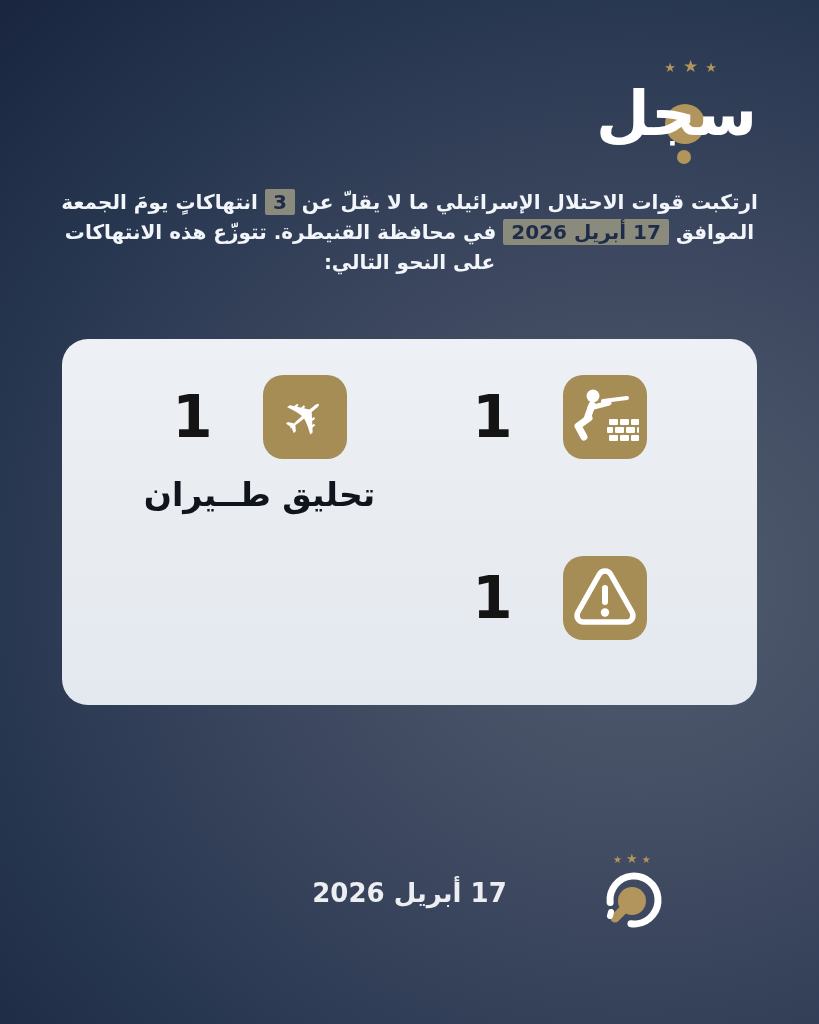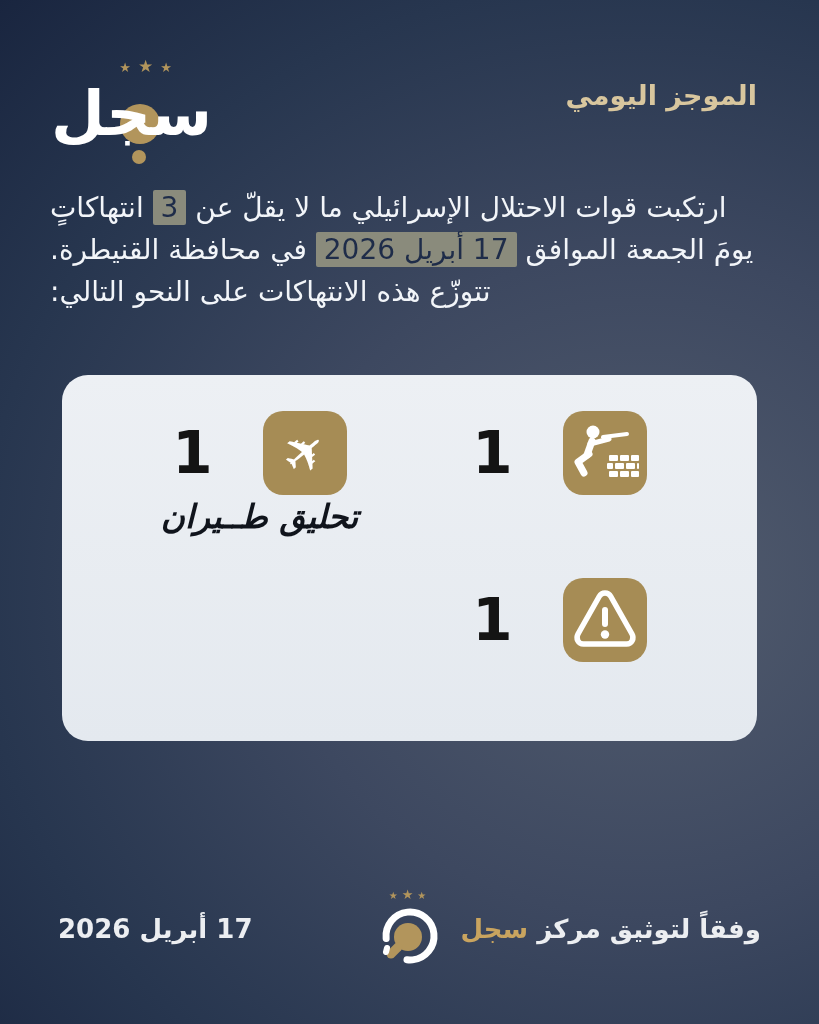--- a/index.html
+++ b/index.html
@@ -38,22 +38,22 @@
     position:absolute; width:14px; height:14px; border-radius:50%;
     background:#b2955c; right:66px; top:76px; z-index:0;
   }
   .logo-word{
     position:relative; z-index:1; color:#ffffff; font-size:62px;
     font-weight:bold; line-height:1.3;
   }
   
   .intro{
     margin-top:32px; padding:0 50px;
-    color:#f2f5f9; font-size:28px; font-weight:normal; line-height:1.5;
-    text-align:left;
+    color:#f2f5f9; font-size:20px; font-weight:bold; line-height:1.5;
+    text-align:center;
   }
   .hl{
     background:#8a8b7c; color:#1e2c49; padding:1px 8px; border-radius:2px;
   }
   
   .card{
     width:695px; height:366px; margin:62px auto 0 auto;
     background:linear-gradient(180deg,#edf0f4 0%, #e4e9ef 100%);
     border-radius:26px;
     padding:36px 30px 30px 30px;
@@ -71,21 +71,21 @@
   }
   .stat-icon svg{ display:block; }
   .jet-glyph{
     color:#ffffff; font-size:52px; line-height:1;
     transform:rotate(-40deg); display:inline-block;
   }
   .stat-value{
     color:#141414; font-size:58px; font-weight:bold; line-height:84px;
   }
   .stat-label{
-    margin-top:2px; color:#10141c; font-size:33px; font-weight:bold;font-style:italic;
+    margin-top:16px; color:#10141c; font-size:33px; font-weight:bold;
   }
   
   .footer{
     margin-top:146px; padding:0 58px;
     display:grid; grid-template-columns:1fr auto 1fr; align-items:center;
   }
   .attribution{
     justify-self:start; color:#eceef1; font-size:26px; font-weight:bold;
   }
   .attribution .brand{ color:#c9a45f; }
@@ -95,21 +95,20 @@
   .footer-date{
     justify-self:end; color:#eceef1; font-size:26px; font-weight:bold;
   }
 </style>
 </head>
 <body>
 
 <div class="poster">
 
   <div class="header">
-    <div class="brief-title">الموجز اليومي</div>
     <div class="logo">
       <div class="logo-stars"><span>★</span><span class="mid">★</span><span>★</span></div>
       <div class="logo-word-wrap">
         <span class="logo-circle"></span>
         <span class="logo-dot"></span>
         <span class="logo-word">سجل</span>
       </div>
     </div>
   </div>
 
@@ -173,24 +172,20 @@
             </svg>
           </div>
           <div class="stat-value">1</div>
         </div>
       </div>
 
     </div>
   </div>
 
   <div class="footer">
-    <div class="attribution">
-      <span>وفقاً لتوثيق مركز</span>
-      <span class="brand">سجل</span>
-    </div>
     <div class="footer-logo">
       <div class="footer-stars"><span>★</span><span class="mid">★</span><span>★</span></div>
       <svg width="64" height="64" viewBox="0 0 64 64">
         <circle cx="32" cy="32" r="24" fill="none" stroke="#ffffff" stroke-width="7" stroke-dasharray="118 33" stroke-linecap="round" transform="rotate(174 32 32)"></circle>
         <circle cx="30" cy="33" r="14" fill="#b2955c"></circle>
         <line x1="20" y1="43" x2="13" y2="50" stroke="#b2955c" stroke-width="9" stroke-linecap="round"></line>
         <line x1="9" y1="44" x2="8" y2="48" stroke="#ffffff" stroke-width="6" stroke-linecap="round"></line>
       </svg>
     </div>
     <div class="footer-date">17 أبريل 2026</div>

